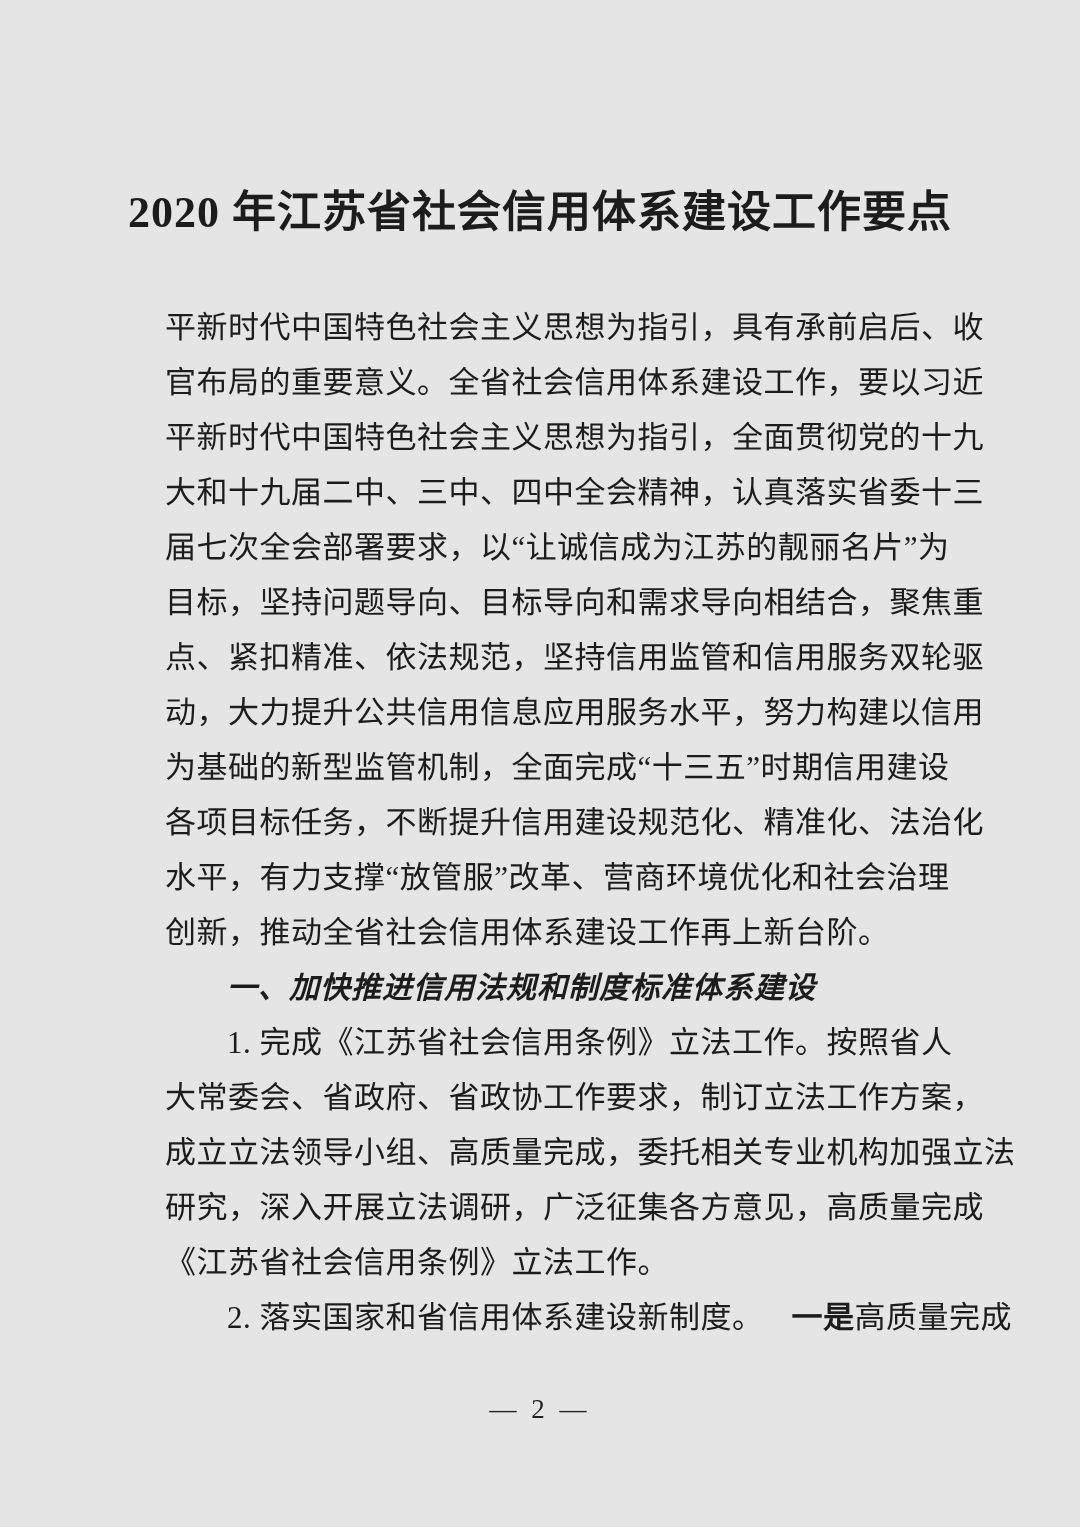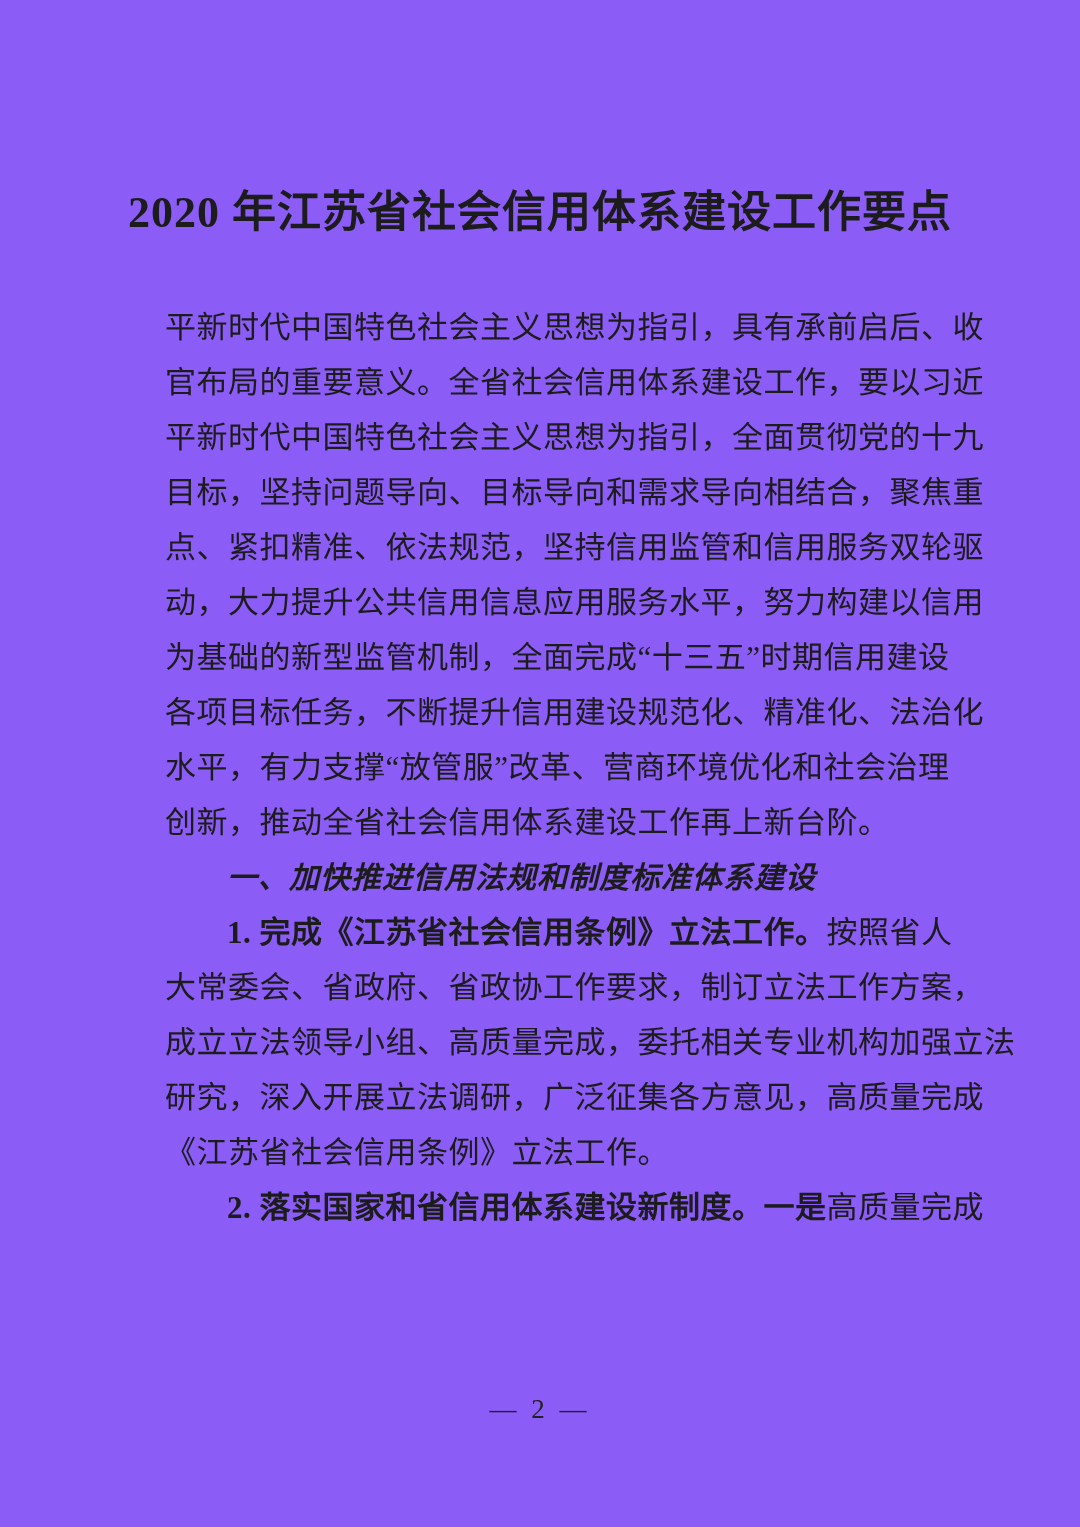--- a/index.html
+++ b/index.html
@@ -1,20 +1,20 @@
 <!DOCTYPE html>
 <html lang="zh-CN"><head>
 <meta charset="utf-8">
 <style>
   html, body { margin: 0; padding: 0; }
   .page {
     position: relative;
     width: 1080px;
     height: 1527px;
-    background: #8b5cf6;
+    background: #e5e5e5;
     color: #1c1c1c;
     font-family: "Liberation Serif", "DejaVu Serif", serif;
     overflow: hidden;
   }
   .doc-title {
     position: absolute;
     left: 0;
     right: 0;
     top: 186px;
     text-align: center;
@@ -38,24 +38,25 @@
     letter-spacing: 0.5px;
   }
   .indent { text-indent: 62px; }
   .heading-line {
     font-weight: bold;
     font-family: "Liberation Sans", "DejaVu Sans", sans-serif;
     font-size: 30px;
     letter-spacing: 1px;
     font-style: italic;
   }
-  .lead-bold { font-weight: bold; }
+  .lead-bold { font-weight: normal; }
   .hei-bold {
     font-weight: bold;
     font-family: "Liberation Sans", "DejaVu Sans", sans-serif;
+    margin-left: 28px;
   }
   .page-footer {
     position: absolute;
     left: 0;
     right: 0;
     top: 1394px;
     text-align: center;
     font-size: 27px;
     letter-spacing: 4px;
     color: #222222;
@@ -66,20 +67,22 @@
 
 <div class="page">
 
   <div class="doc-title">2020 年江苏省社会信用体系建设工作要点</div>
 
   <div class="text-block">
 
     <div class="line">平新时代中国特色社会主义思想为指引，具有承前启后、收</div>
     <div class="line">官布局的重要意义。全省社会信用体系建设工作，要以习近</div>
     <div class="line">平新时代中国特色社会主义思想为指引，全面贯彻党的十九</div>
+    <div class="line">大和十九届二中、三中、四中全会精神，认真落实省委十三</div>
+    <div class="line">届七次全会部署要求，以“让诚信成为江苏的靓丽名片”为</div>
     <div class="line">目标，坚持问题导向、目标导向和需求导向相结合，聚焦重</div>
     <div class="line">点、紧扣精准、依法规范，坚持信用监管和信用服务双轮驱</div>
     <div class="line">动，大力提升公共信用信息应用服务水平，努力构建以信用</div>
     <div class="line">为基础的新型监管机制，全面完成“十三五”时期信用建设</div>
     <div class="line">各项目标任务，不断提升信用建设规范化、精准化、法治化</div>
     <div class="line">水平，有力支撑“放管服”改革、营商环境优化和社会治理</div>
     <div class="line">创新，推动全省社会信用体系建设工作再上新台阶。</div>
 
     <div class="line indent heading-line">一、加快推进信用法规和制度标准体系建设</div>
 

